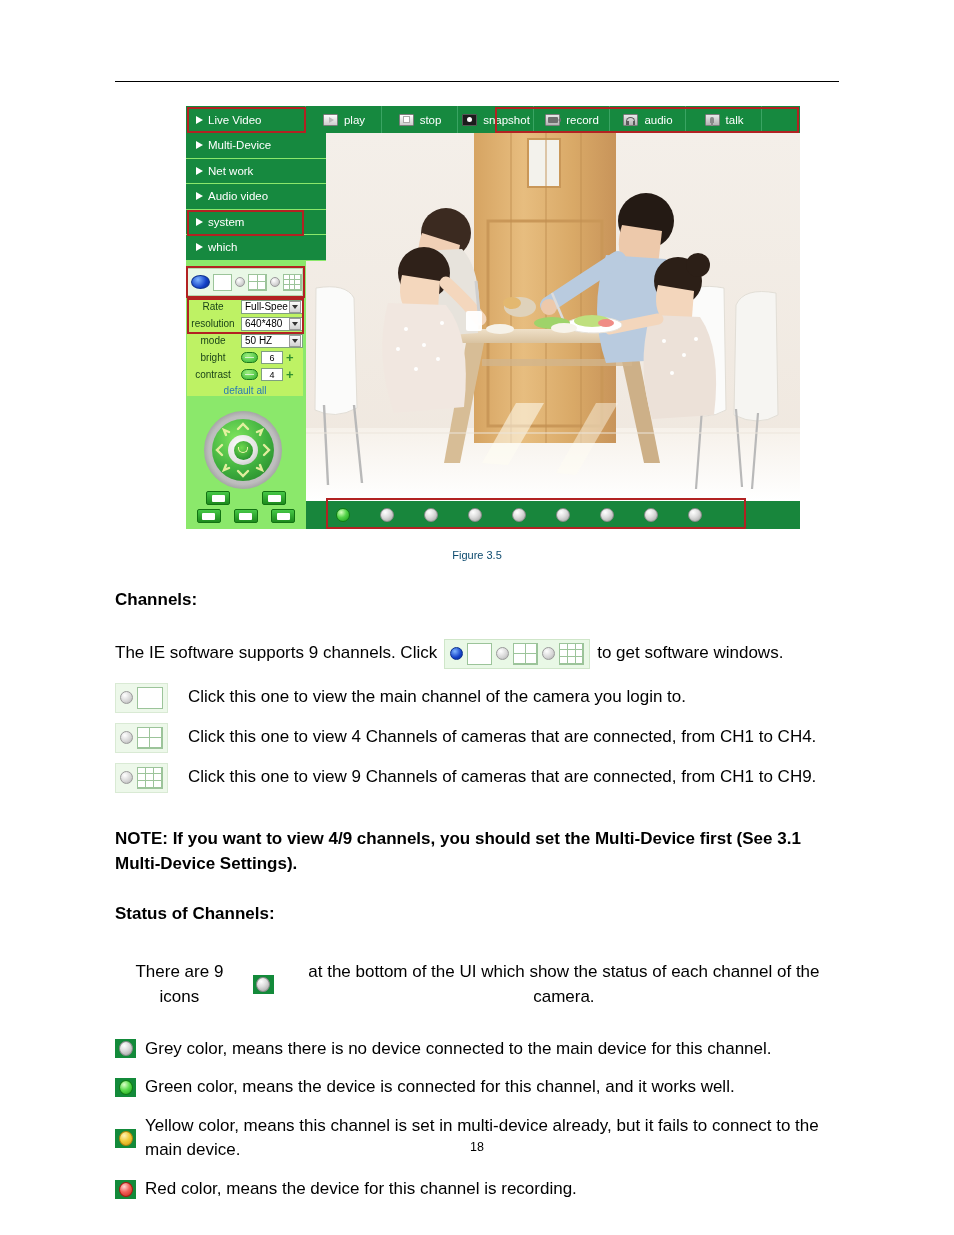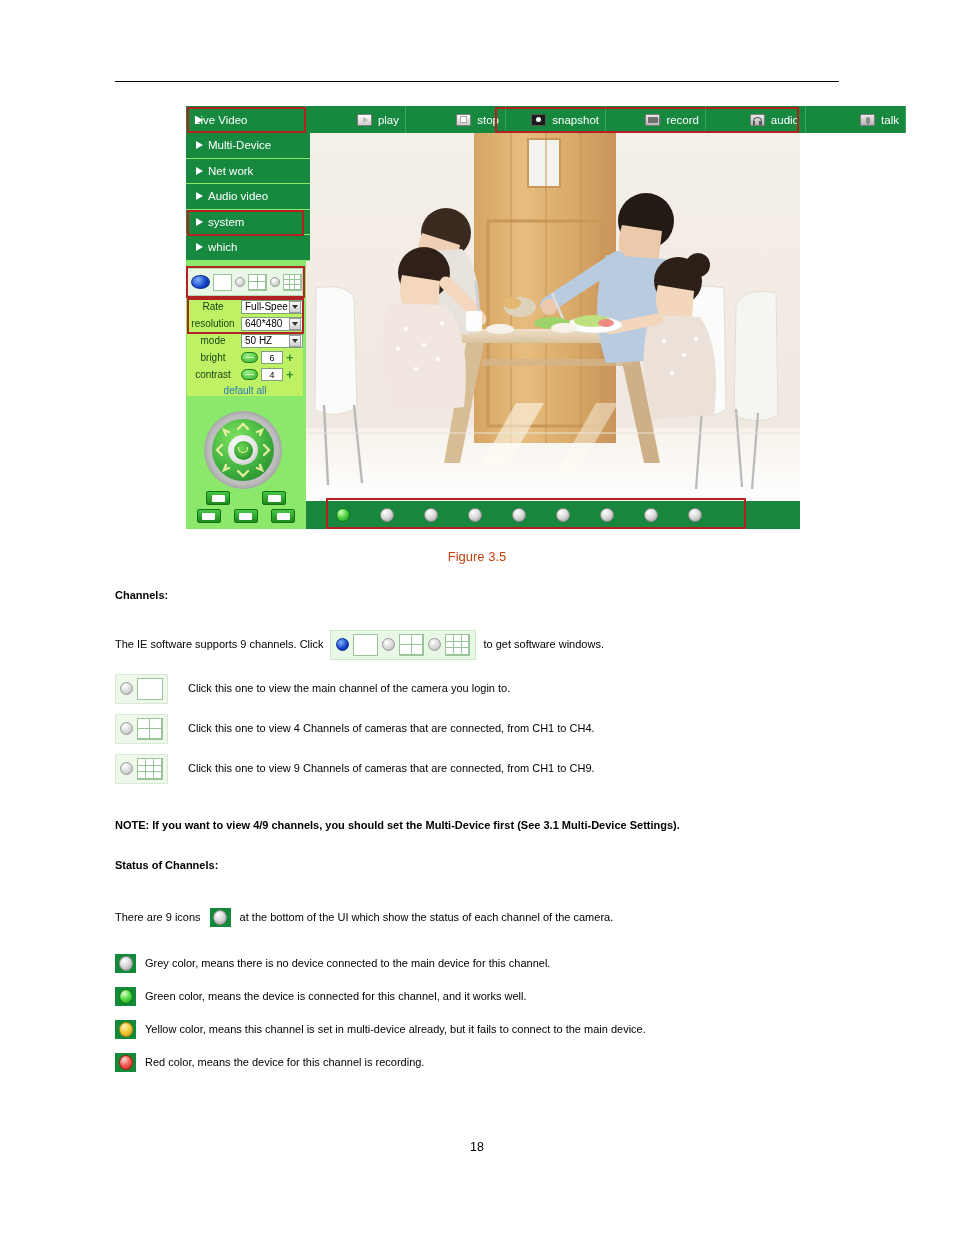--- a/index.html
+++ b/index.html
@@ -62,23 +62,23 @@
     background: #16893f;
     color: #ffffff;
     font-size: 11.5px;
     border-right: 1px solid #3aa463;
     padding: 0 6px;
     gap: 6px;
     white-space: nowrap;
   }
   .tb-cell.menu-head {
     width: 120px;
-    padding-left: 8px;
-  }
-  .tb-cell.btn { width: 100px; justify-content: flex-end; padding-left: 7px; }
+    padding-left: 22px;
+  }
+  .tb-cell.btn { width: 76px; justify-content: center; padding-left: 7px; }
 
   .tri {
     position: absolute; left: 10px;
     width: 0; height: 0;
     border-left: 7px solid #ffffff;
     border-top: 4.5px solid transparent;
     border-bottom: 4.5px solid transparent;
   }
 
   .ico {
@@ -110,21 +110,21 @@
   .ico .mic { width: 4px; height: 6px; background: #8a8a8a; border-radius: 2px 2px 0 0; position: relative; }
   .ico .mic:after{content:"";position:absolute;left:1px;bottom:-3px;width:2px;height:3px;background:#8a8a8a;}
 
   .ico.dark { background: linear-gradient(#e9e9e9,#b4b4b4); }
   .ico.recbox { background: #1c1c1c; border-color:#555; }
 
   
   .menucol {
     position: absolute;
     left: 0; top: 27px;
-    width: 124px;
+    width: 140px;
   }
   .menu-item {
     height: 25.5px;
     background: #16893f;
     color: #fff;
     font-size: 11.5px;
     display: flex; align-items: center;
     padding-left: 22px;
     position: relative;
     border-bottom: 1px solid #8be86b;
@@ -282,26 +282,26 @@
   .lamp.green {
     background: radial-gradient(circle at 35% 28%, #d5ffbe 0%, #55d44a 45%, #149c17 100%);
     border-color: #117c14;
   }
 
   
   .annot { position: absolute; border: 2px solid #b22222; pointer-events:none; }
 
   .caption {
     position: absolute; left: 0; right: 0; top: 549px;
-    text-align: center; font-size: 13px; color: #c2410c;
+    text-align: center; font-size: 11px; color: #0c4a6e;
   }
 
   
   .body-text { position: absolute; left: 115px; top: 588px; width: 730px; }
-  .para { font-size: 11px; line-height: 1.45; color:#000; margin: 0 0 0 0; }
+  .para { font-size: 17px; line-height: 1.45; color:#000; margin: 0 0 0 0; }
   .bold { font-weight: bold; }
 
   .row-line { display: flex; align-items: center; gap: 0; }
 
   .blk { margin-top: 18px; }
 
   
   .inline-chan {
     display: inline-flex; align-items:center; gap:4px;
     background: #e9f8e6; border:1px solid #cfe6c9;

